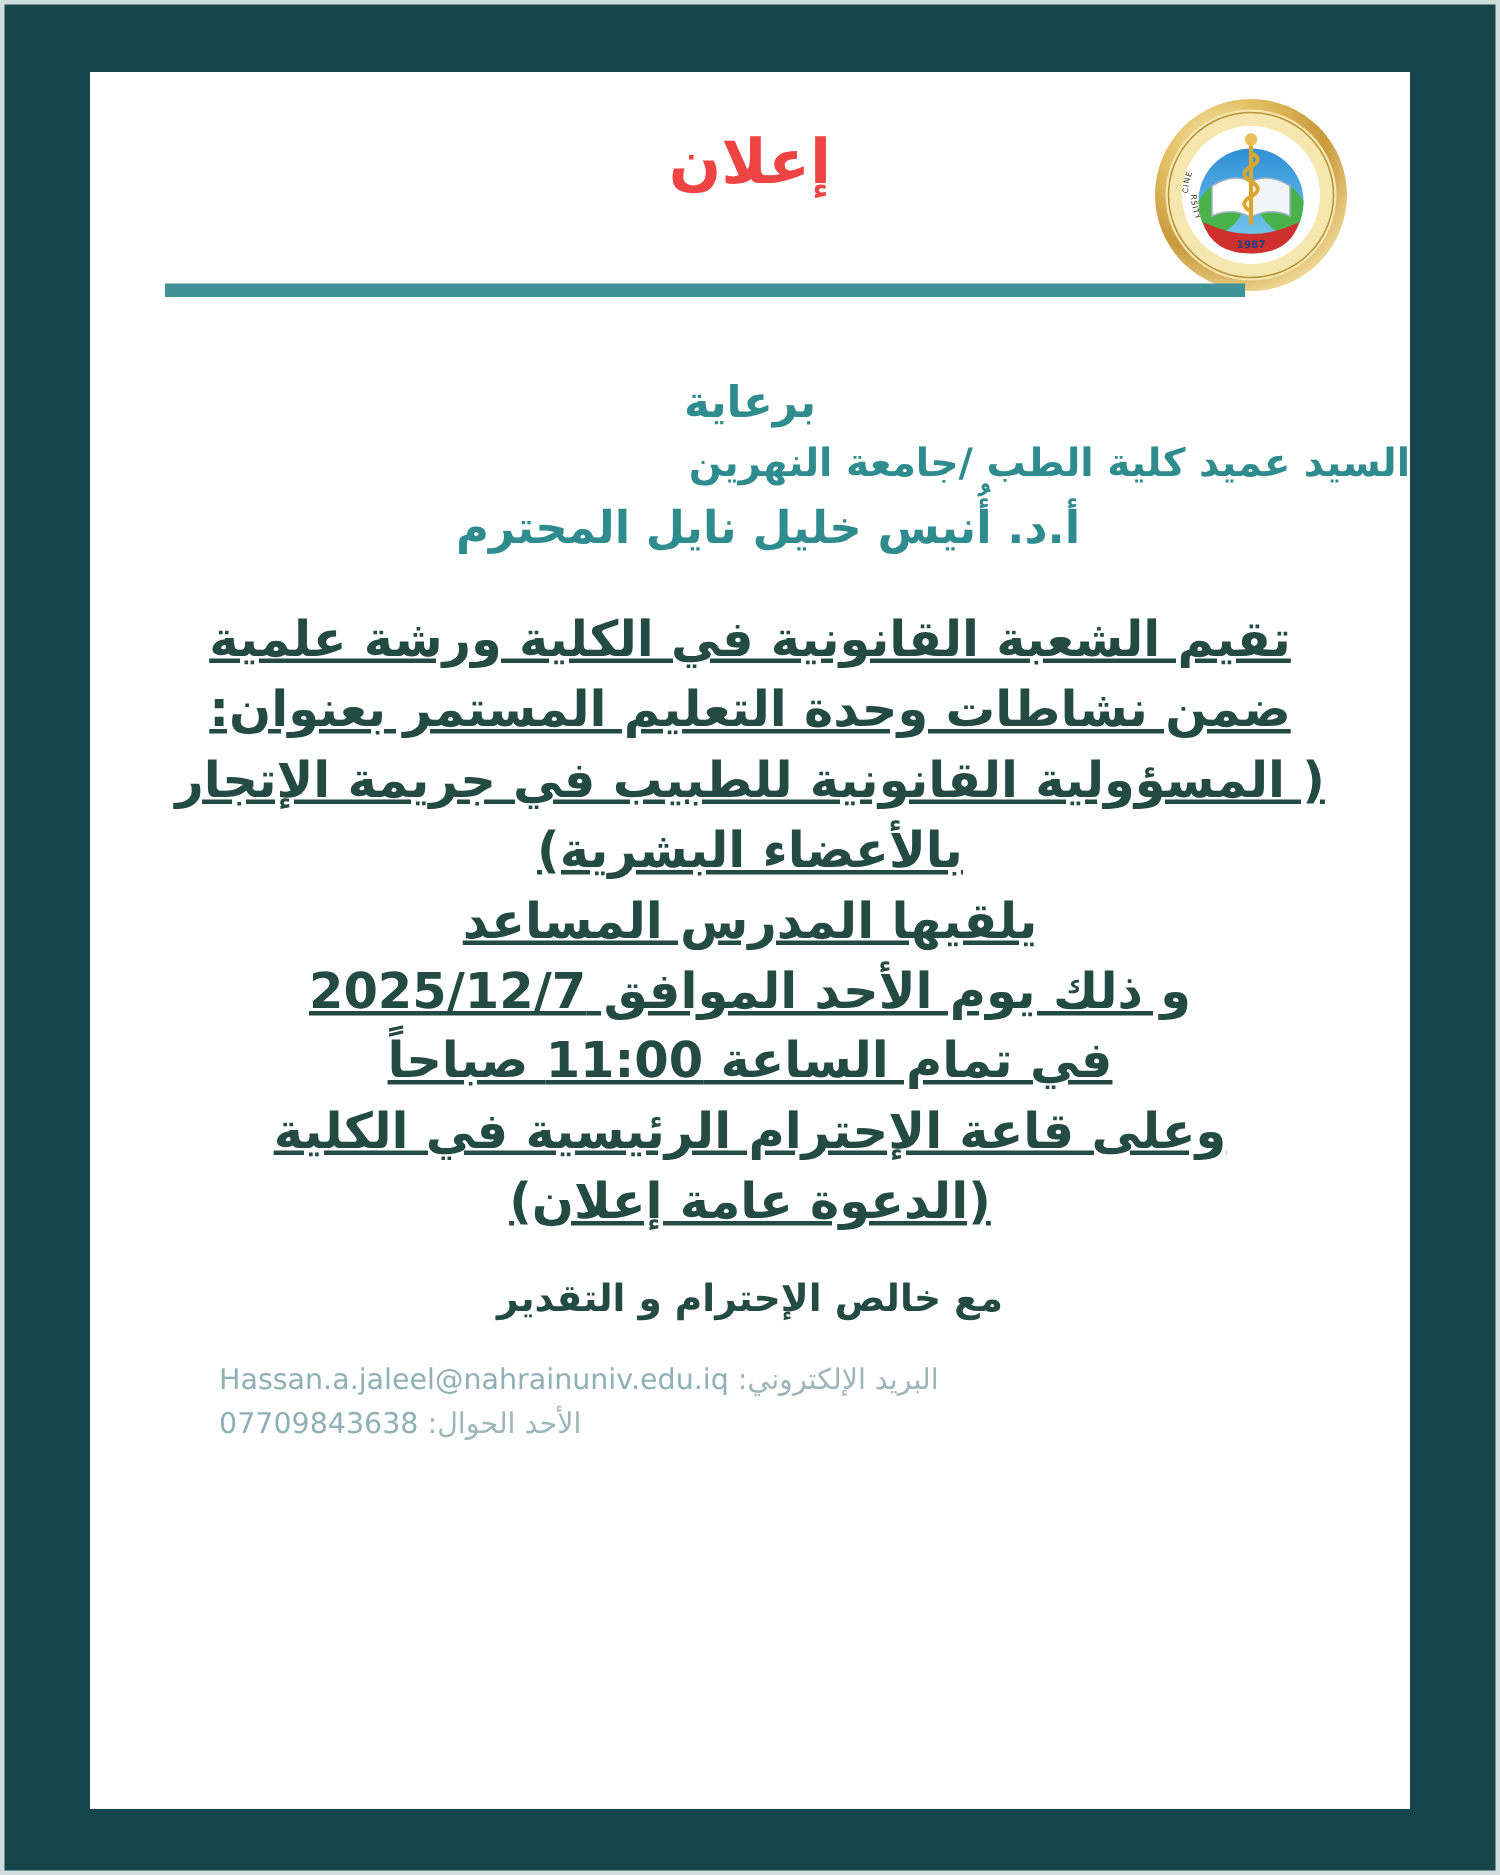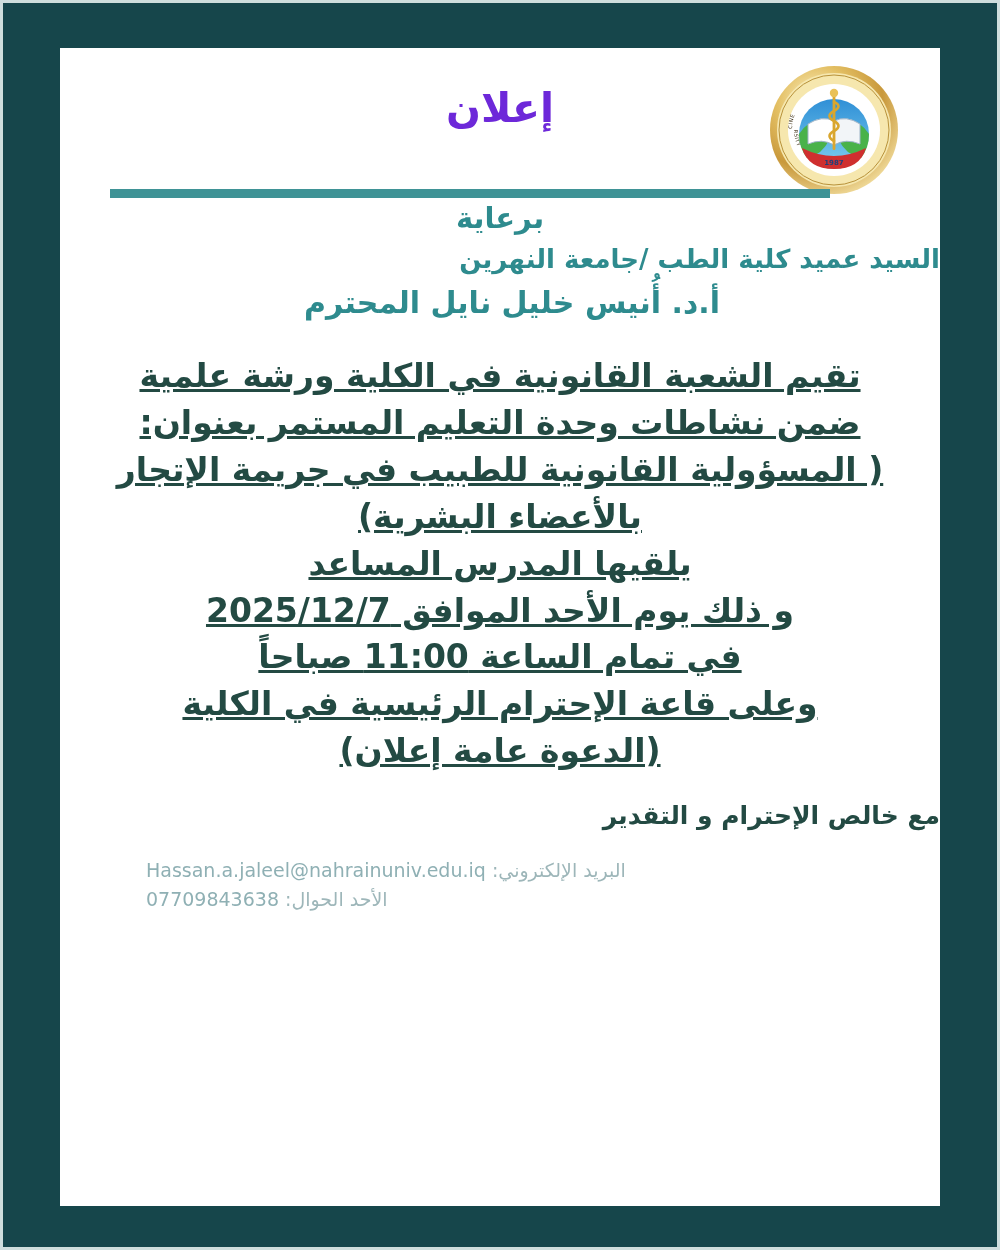--- a/index.html
+++ b/index.html
@@ -57,38 +57,39 @@
     height: 132px;
   }
   .logo svg { display: block; width: 132px; height: 132px; }
 
   .title {
     position: absolute;
     left: 0;
     right: 0;
     top: 38px;
     text-align: center;
-    color: #6d28d9;
+    color: #ef4444;
     font-size: 41px;
     font-weight: bold;
     letter-spacing: 0;
     line-height: 1.1;
   }
 
   .rule {
     position: absolute;
     right: 110px;
     left: 50px;
     top: 141px;
     height: 9px;
     background: #3f9396;
   }
 
   
   .patronage {
+    margin-top: 50px;
     text-align: center;
     color: #2e8b8e;
     font-weight: bold;
     line-height: 1.38;
   }
   .patronage .p-line-1 { font-size: 29px; }
   .patronage .p-line-2 { font-size: 26px; margin-top: 4px; text-align: right; }
   .patronage .p-line-3 { font-size: 30px; margin-top: 4px; padding-left: 24px; }
 
   
@@ -106,21 +107,21 @@
 
   .speaker-name {
     color: #3a9396;
     font-size: 33px;
     font-weight: bold;
   }
 
   
   .regards {
     margin-top: 26px;
-    text-align: right;
+    text-align: center;
     color: #234a43;
     font-weight: bold;
     font-size: 25px;
   }
 
   
   .contact {
     margin-top: 26px;
     text-align: left;
     padding-left: 86px;

